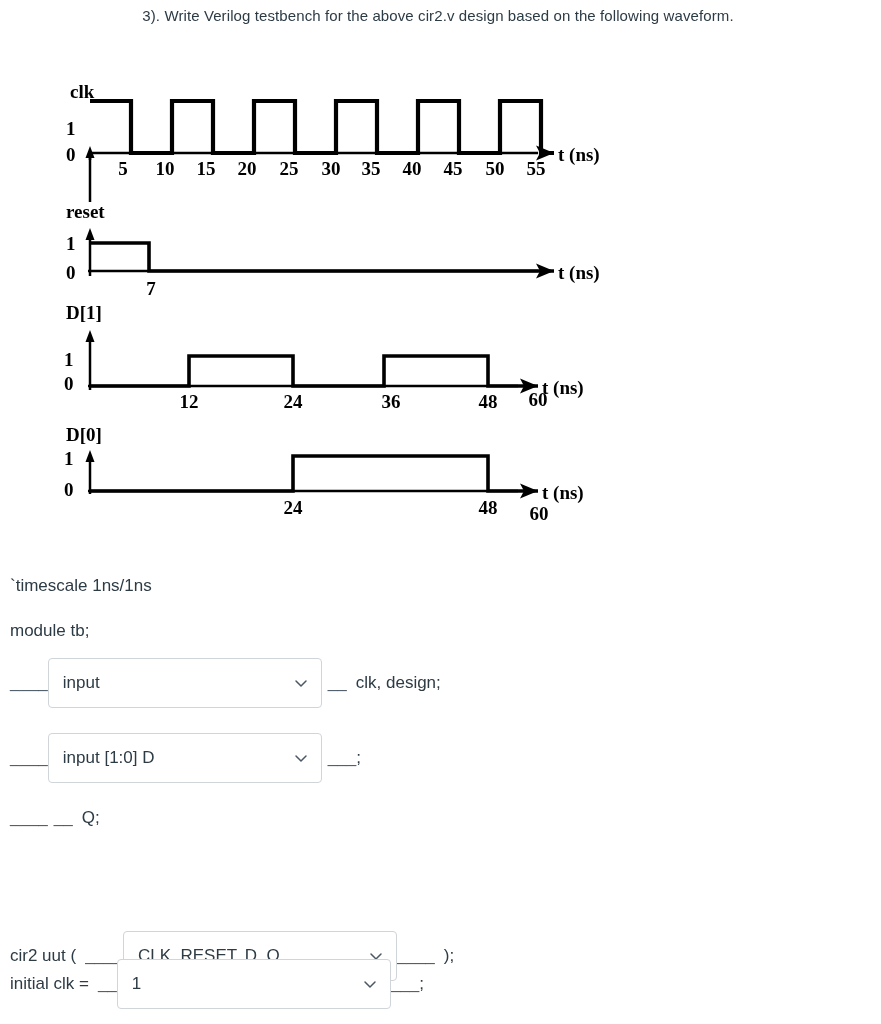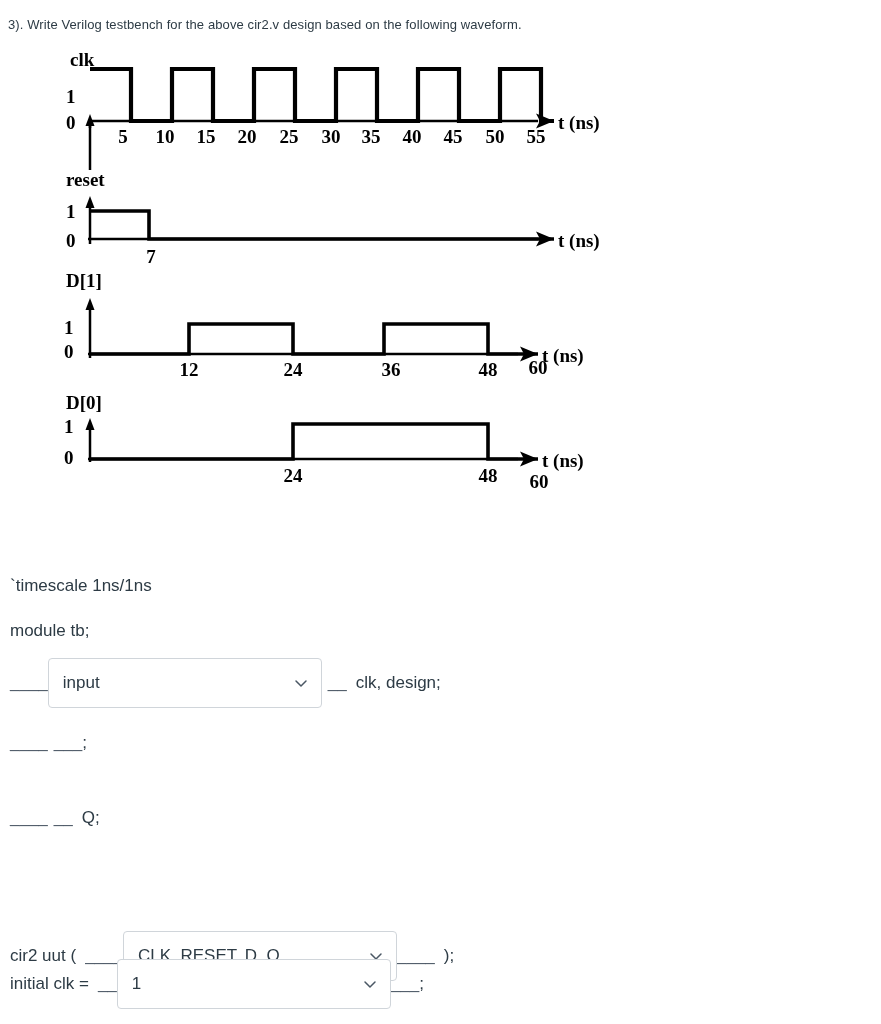--- a/index.html
+++ b/index.html
@@ -13,33 +13,34 @@
     position: relative;
     font-family: "Liberation Sans", sans-serif;
     color: #2d3b45;
     overflow: hidden;
   }
 
   
   #question-prompt {
     position: absolute;
     left: 8px;
-    top: 16px;
+    top: 6px;
     width: 860px;
-    font-size: 13px;
+    font-size: 15px;
     line-height: 1.35;
     color: #2d3b45;
     letter-spacing: 0.1px;
+    text-align: center;
   }
 
   
   #waveform-figure {
     position: absolute;
     left: 0;
-    top: 36px;
+    top: 68px;
     width: 700px;
     height: 470px;
   }
   .wave-svg { display: block; }
 
   
   #code-block {
     position: absolute;
     left: 0;
     top: 565px;
@@ -238,20 +239,28 @@
       </span>
     </span>
     <span class="spacer-s"></span>
     <span class="blank">__</span>
     <span class="spacer-m"></span>
     <span class="code-plain">clk, design;</span>
   </div>
 
   <div class="blank-row" style="top: 168px;">
     <span class="blank">____</span>
+    <span class="dropdown sel-2">
+      <span class="dd-value">input [1:0] D</span>
+      <span class="dd-chevron">
+        <svg viewBox="0 0 14 14" width="14" height="14">
+          <path d="M2 5 L7 10 L12 5" fill="none" stroke="#4a5764" stroke-width="1.5" stroke-linecap="round" stroke-linejoin="round"></path>
+        </svg>
+      </span>
+    </span>
     <span class="spacer-s"></span>
     <span class="blank">___</span>
     <span class="code-plain">;</span>
   </div>
 
   <div class="blank-row" style="top: 243px;">
     <span class="blank">____</span>
     <span class="spacer-s"></span>
     <span class="blank">__</span>
     <span class="spacer-m"></span>

